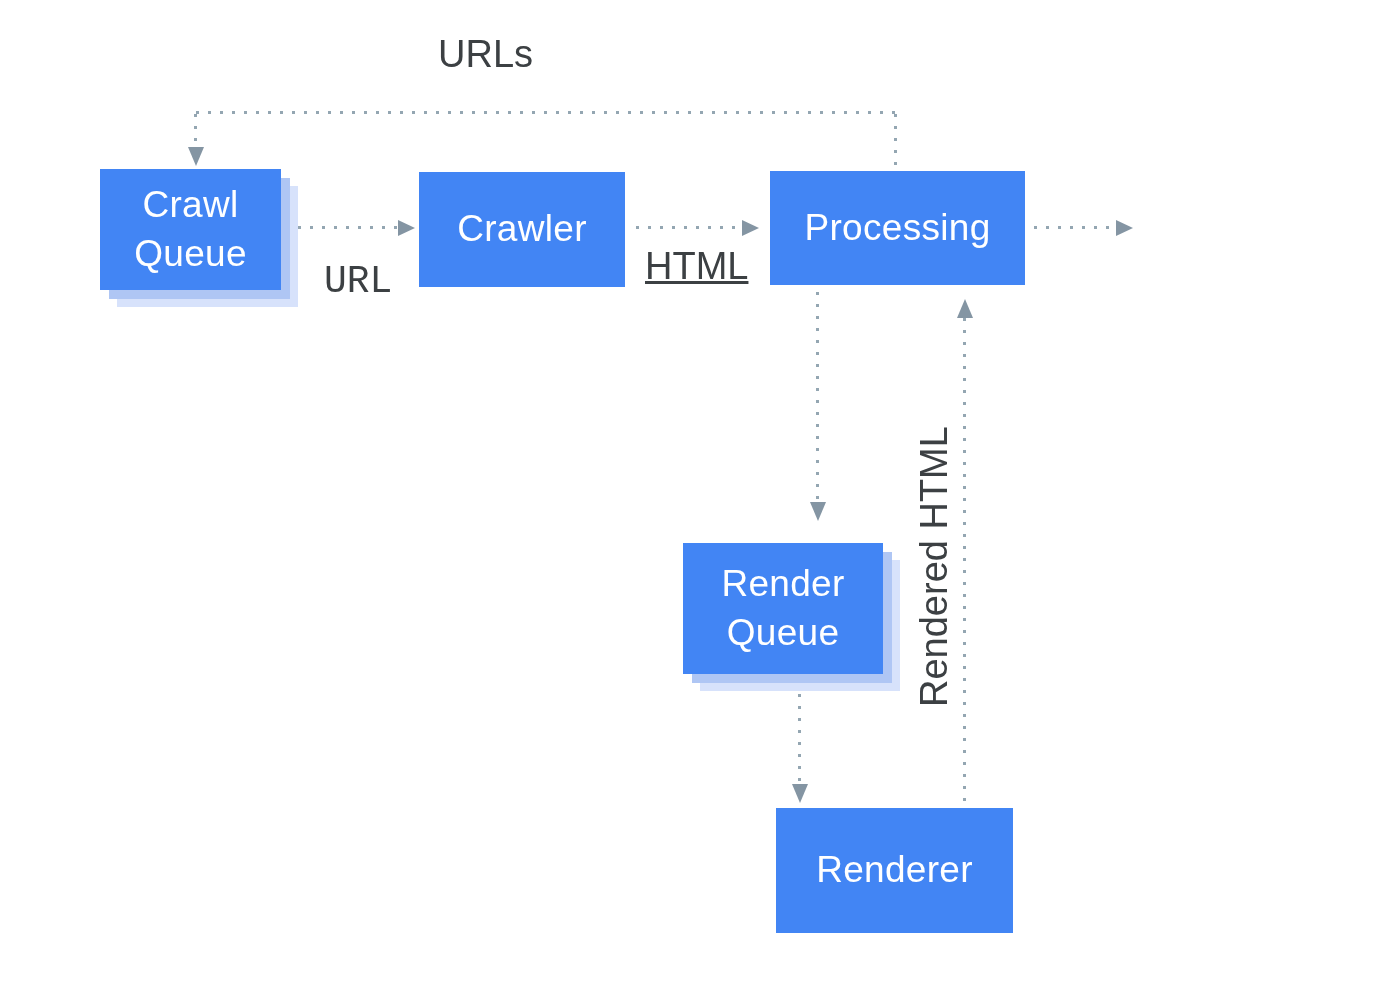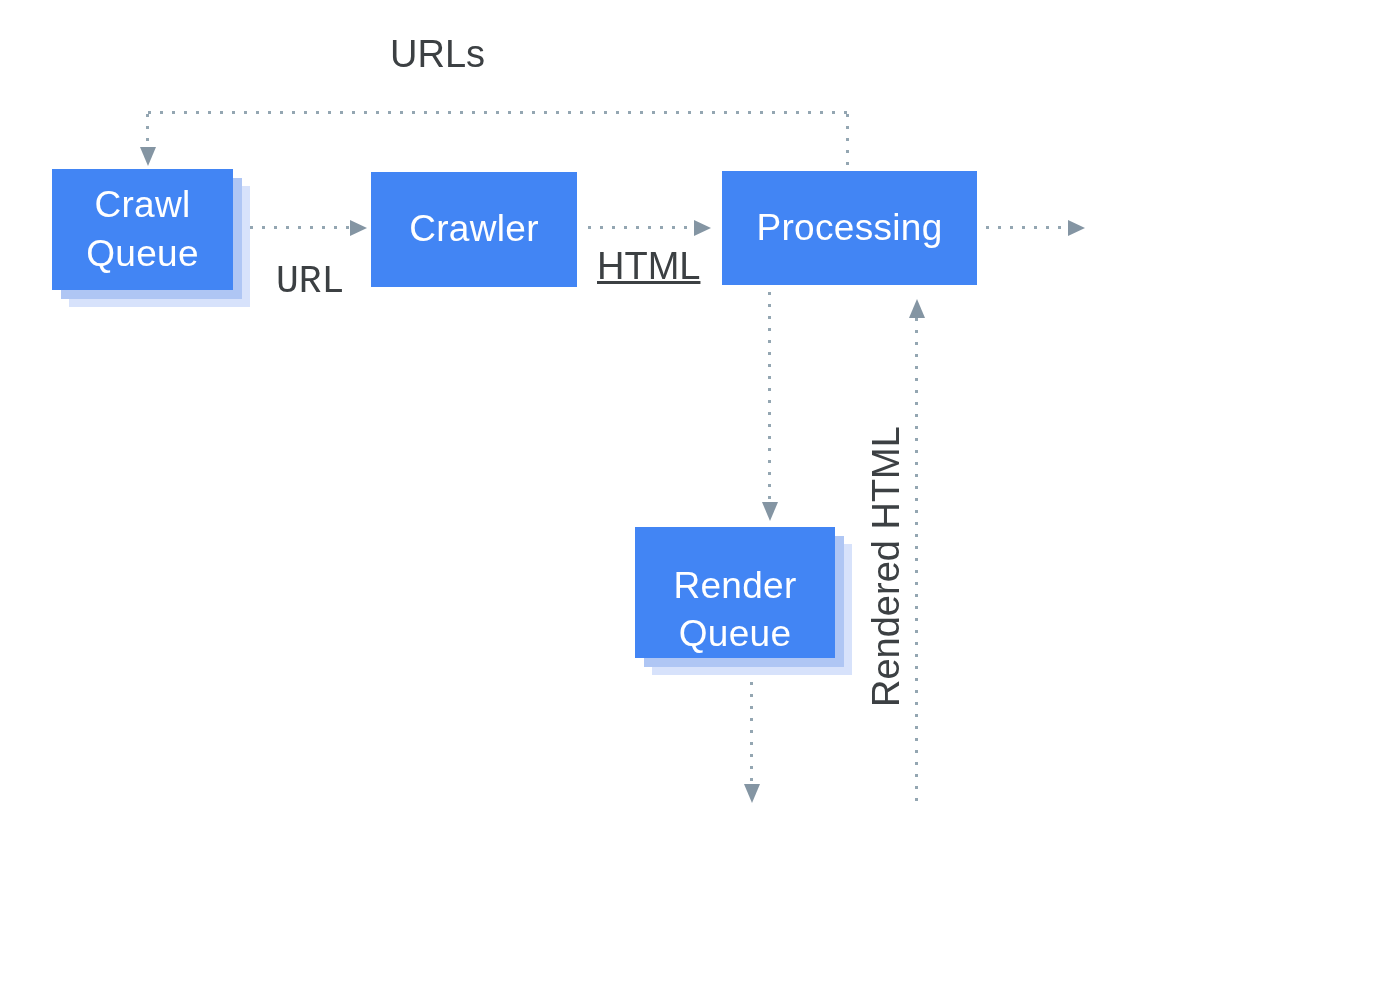--- a/index.html
+++ b/index.html
@@ -18,20 +18,21 @@
     padding: 0;
     background: var(--background);
     font-family: "Liberation Sans", "DejaVu Sans", sans-serif;
   }
   .canvas {
     position: relative;
     width: 1112px;
     height: 981px;
     overflow: hidden;
     background: var(--background);
+    margin-left: 48px;
   }
   
   .node {
     position: absolute;
     background: var(--node-fill);
     color: var(--node-text);
     display: flex;
     align-items: center;
     justify-content: center;
     text-align: center;
@@ -128,19 +129,22 @@
 
   <div class="node" style="left:371px; top:172px; width:206px; height:115px;">
     <span>Crawler</span>
   </div>
 
   <div class="node" style="left:722px; top:171px; width:255px; height:114px;">
     <span>Processing</span>
   </div>
 
 
-  <div class="node shadowed" style="left:635px; top:527px; width:200px; height:131px;align-items:flex-end;">
+  <div class="node shadowed" style="left:635px; top:543px; width:200px; height:131px;">
     <span>Render
 Queue</span>
   </div>
 
+  <div class="node" style="left:728px; top:808px; width:237px; height:125px;">
+    <span>Renderer</span>
+  </div>
 
 </div>
 
 </body></html>

